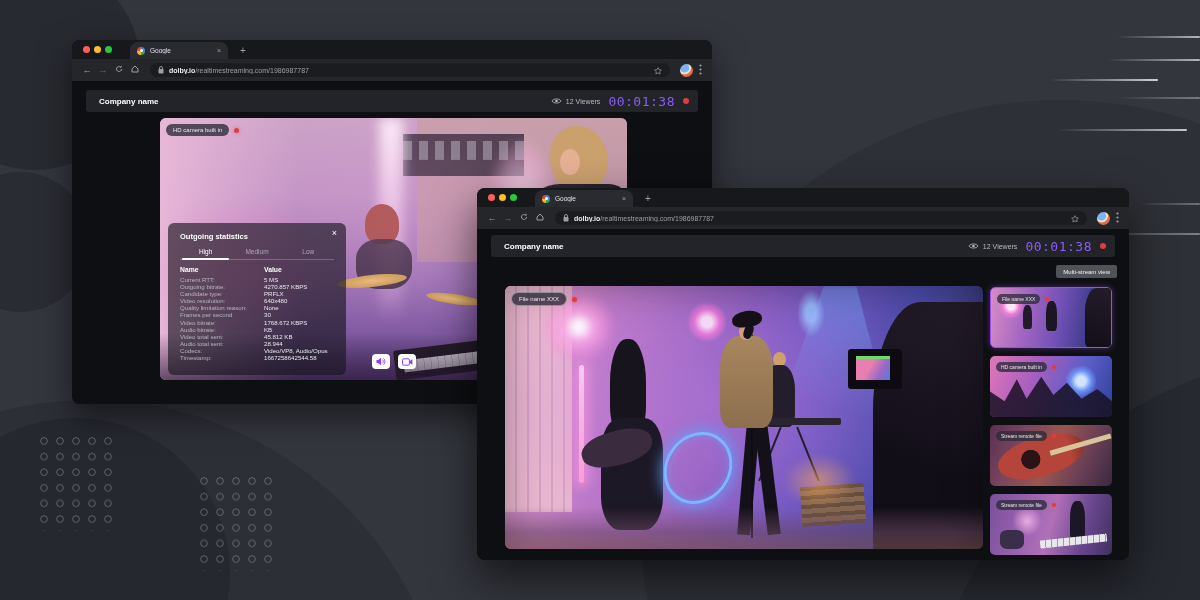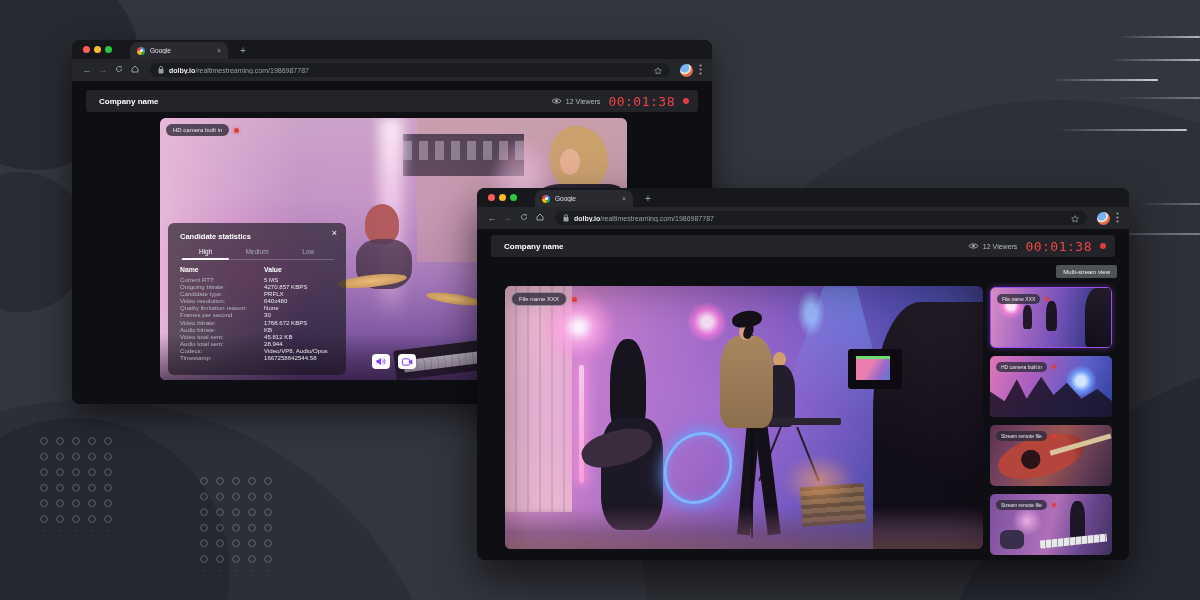--- a/index.html
+++ b/index.html
@@ -59,21 +59,21 @@
 
   .page{position:relative;background:#0e0f12;height:323px;}
   .w-front .page{height:331px;}
   .appbar{position:absolute;height:22px;background:#232429;border-radius:3px;display:flex;align-items:center;
     padding:0 9px 0 13px;box-sizing:border-box;}
   .w-back .appbar{left:14px;top:9px;width:612px;}
   .w-front .appbar{left:14px;top:6px;width:624px;}
   .company{font-size:8px;font-weight:bold;color:#fff;}
   .appbar-right{margin-left:auto;display:flex;align-items:center;gap:8px;}
   .viewers{display:flex;align-items:center;gap:4px;color:#b7bac1;font-size:7px;}
-  .timer{font-family:"DejaVu Sans Mono",monospace;font-size:13px;color:#ef4444;letter-spacing:0.5px;}
+  .timer{font-family:"DejaVu Sans Mono",monospace;font-size:13px;color:#8b5cf6;letter-spacing:0.5px;}
   .rec-dot{width:6px;height:6px;border-radius:50%;background:#e13d3d;flex:none;}
 
   .multi-btn{position:absolute;right:12px;top:36px;height:13px;padding:0 7px;border-radius:2px;
     background:rgba(160,164,172,0.45);color:#f2f3f5;font-size:6px;display:flex;align-items:center;}
 
   .video{position:absolute;border-radius:6px;overflow:hidden;}
   .w-back .video{left:88px;top:37px;width:467px;height:262px;}
   .w-front .video{left:28px;top:57px;width:478px;height:263px;}
 
   .src-row{position:absolute;left:6px;top:6px;display:flex;align-items:center;gap:5px;z-index:20;}
@@ -299,21 +299,21 @@
         <div class="layer sA-haze"></div>
         <div class="layer sA-floor"></div>
 
         <div class="src-row">
           <span class="src-pill">HD camera built in</span>
           <span class="mini-dot"></span>
         </div>
 
         <div class="stats">
           <span class="stats-close">×</span>
-          <div class="stats-title">Candidate statistics</div>
+          <div class="stats-title">Outgoing statistics</div>
           <div class="stats-tabs">
             <span class="stats-tab active">High</span>
             <span class="stats-tab">Medium</span>
             <span class="stats-tab">Low</span>
           </div>
           <div class="stats-head">
             <span>Name</span>
             <span>Value</span>
           </div>
           <div>

